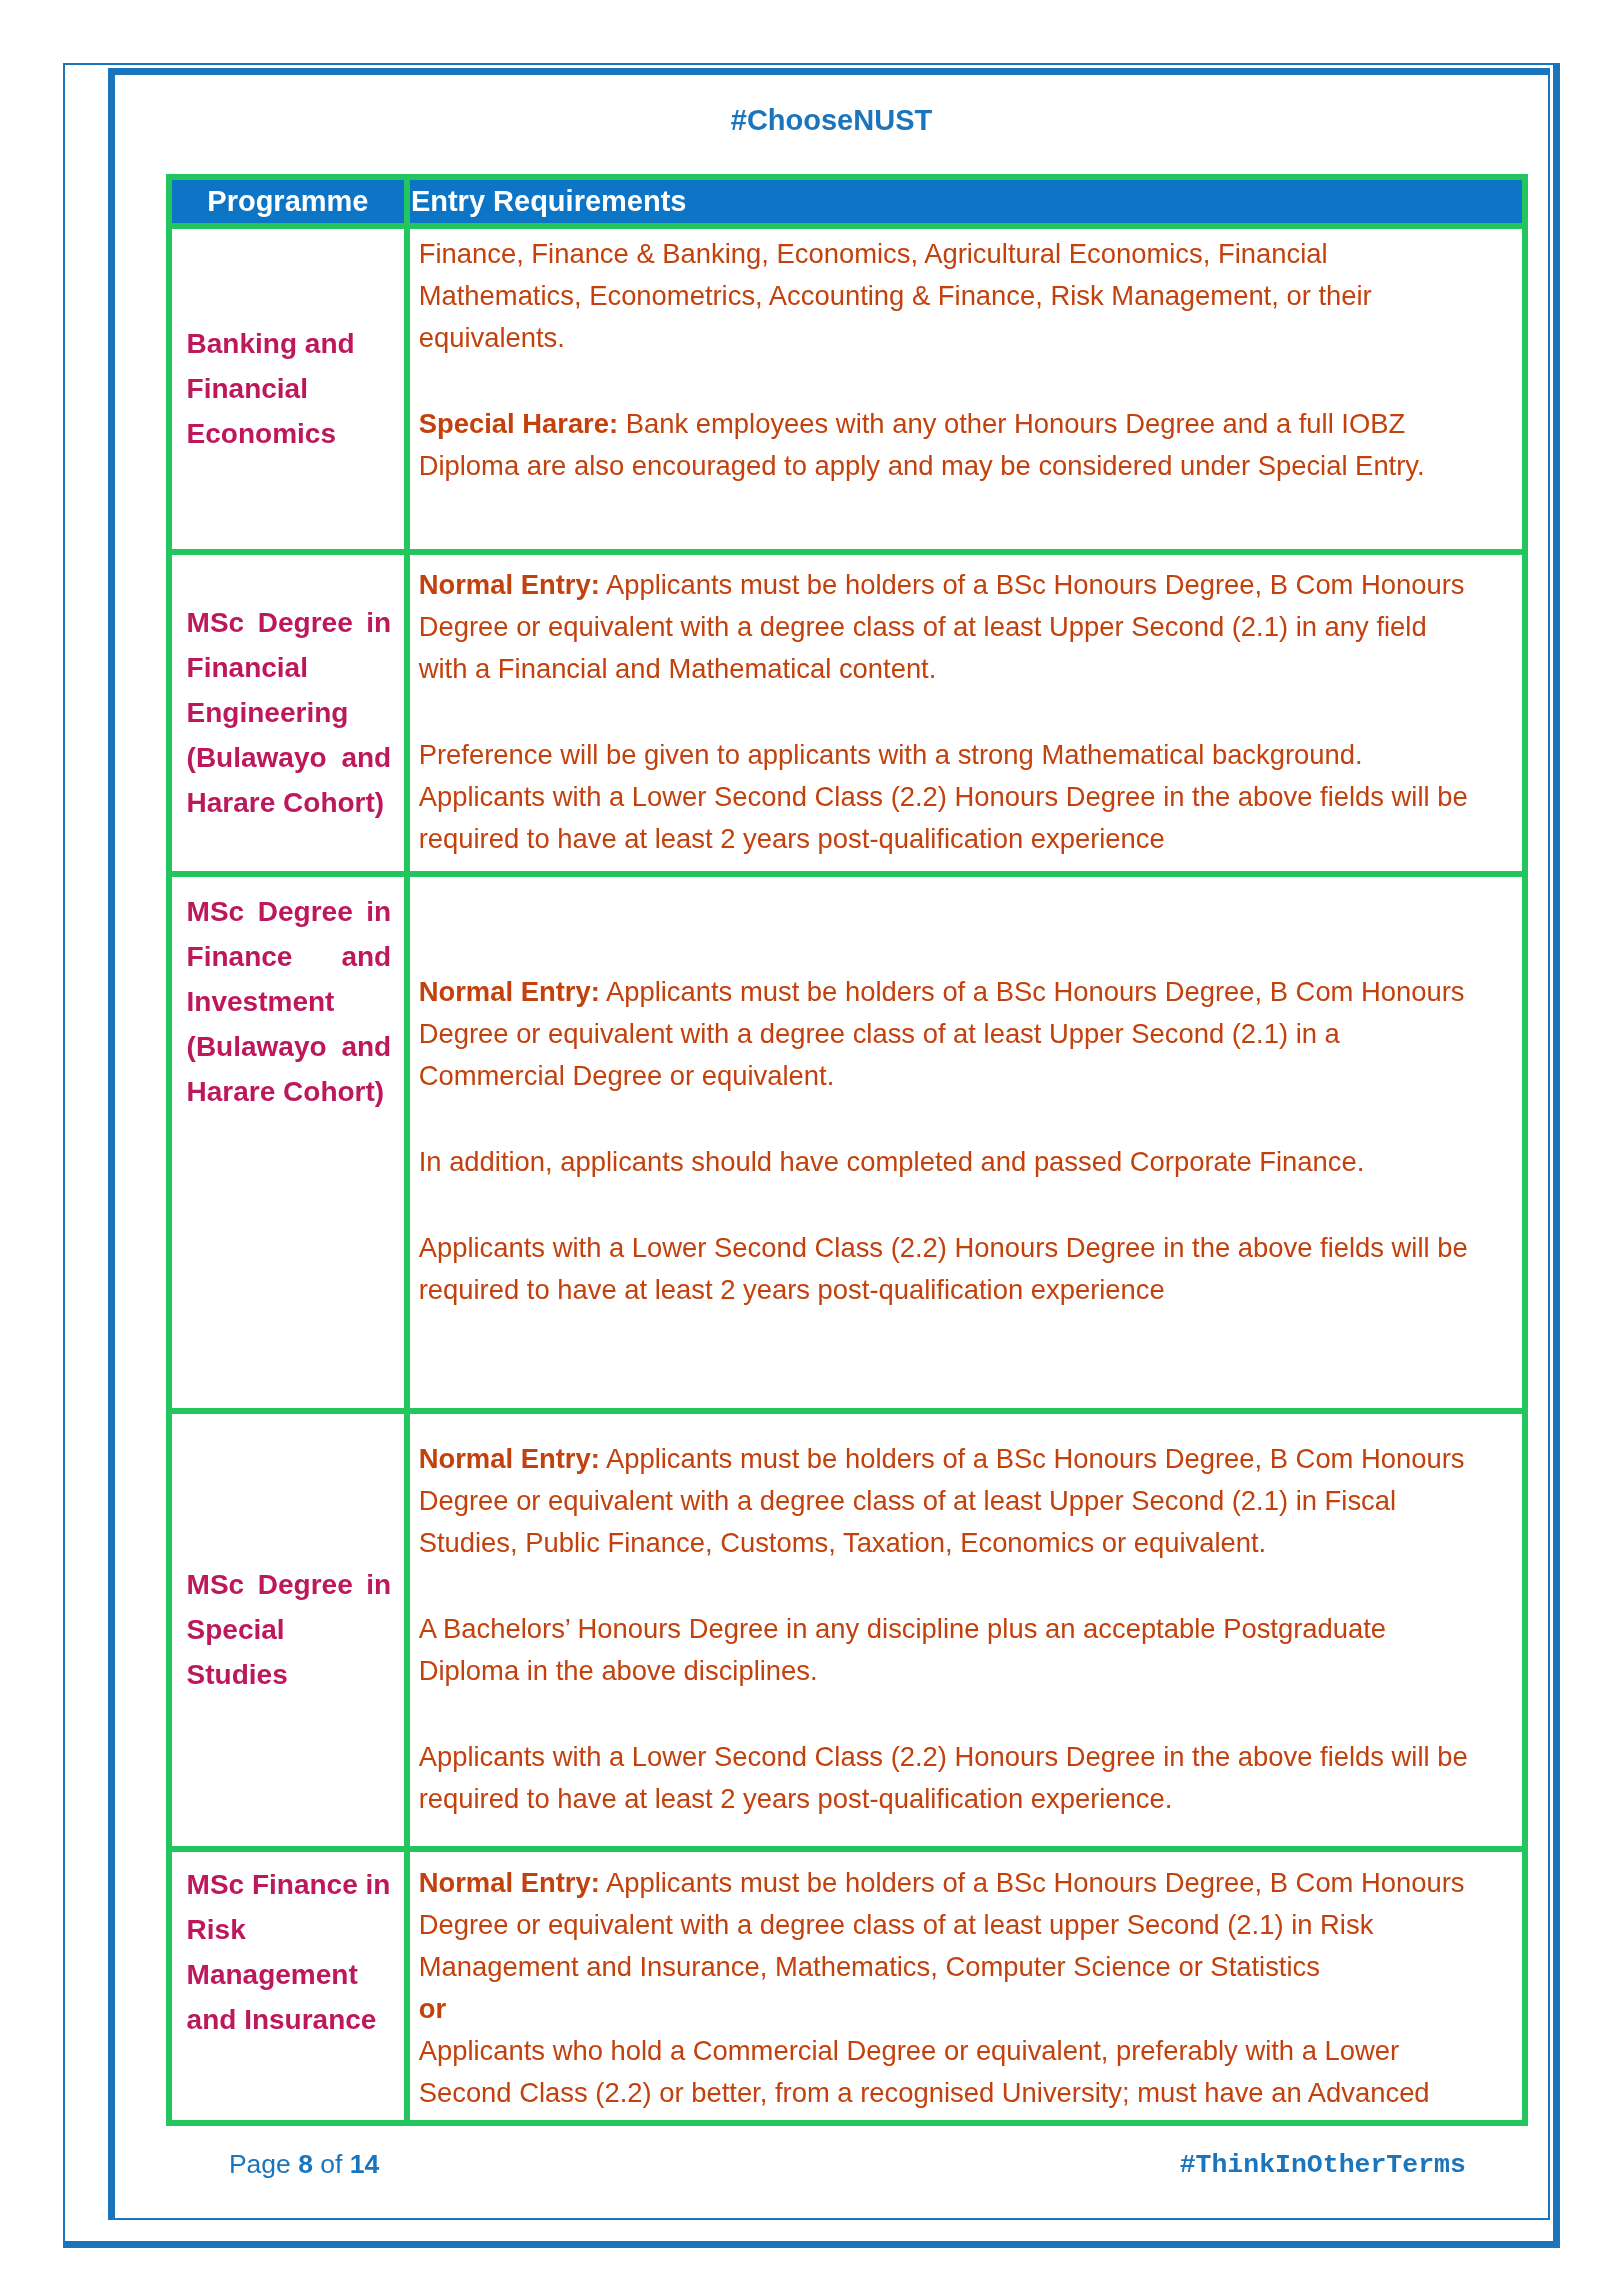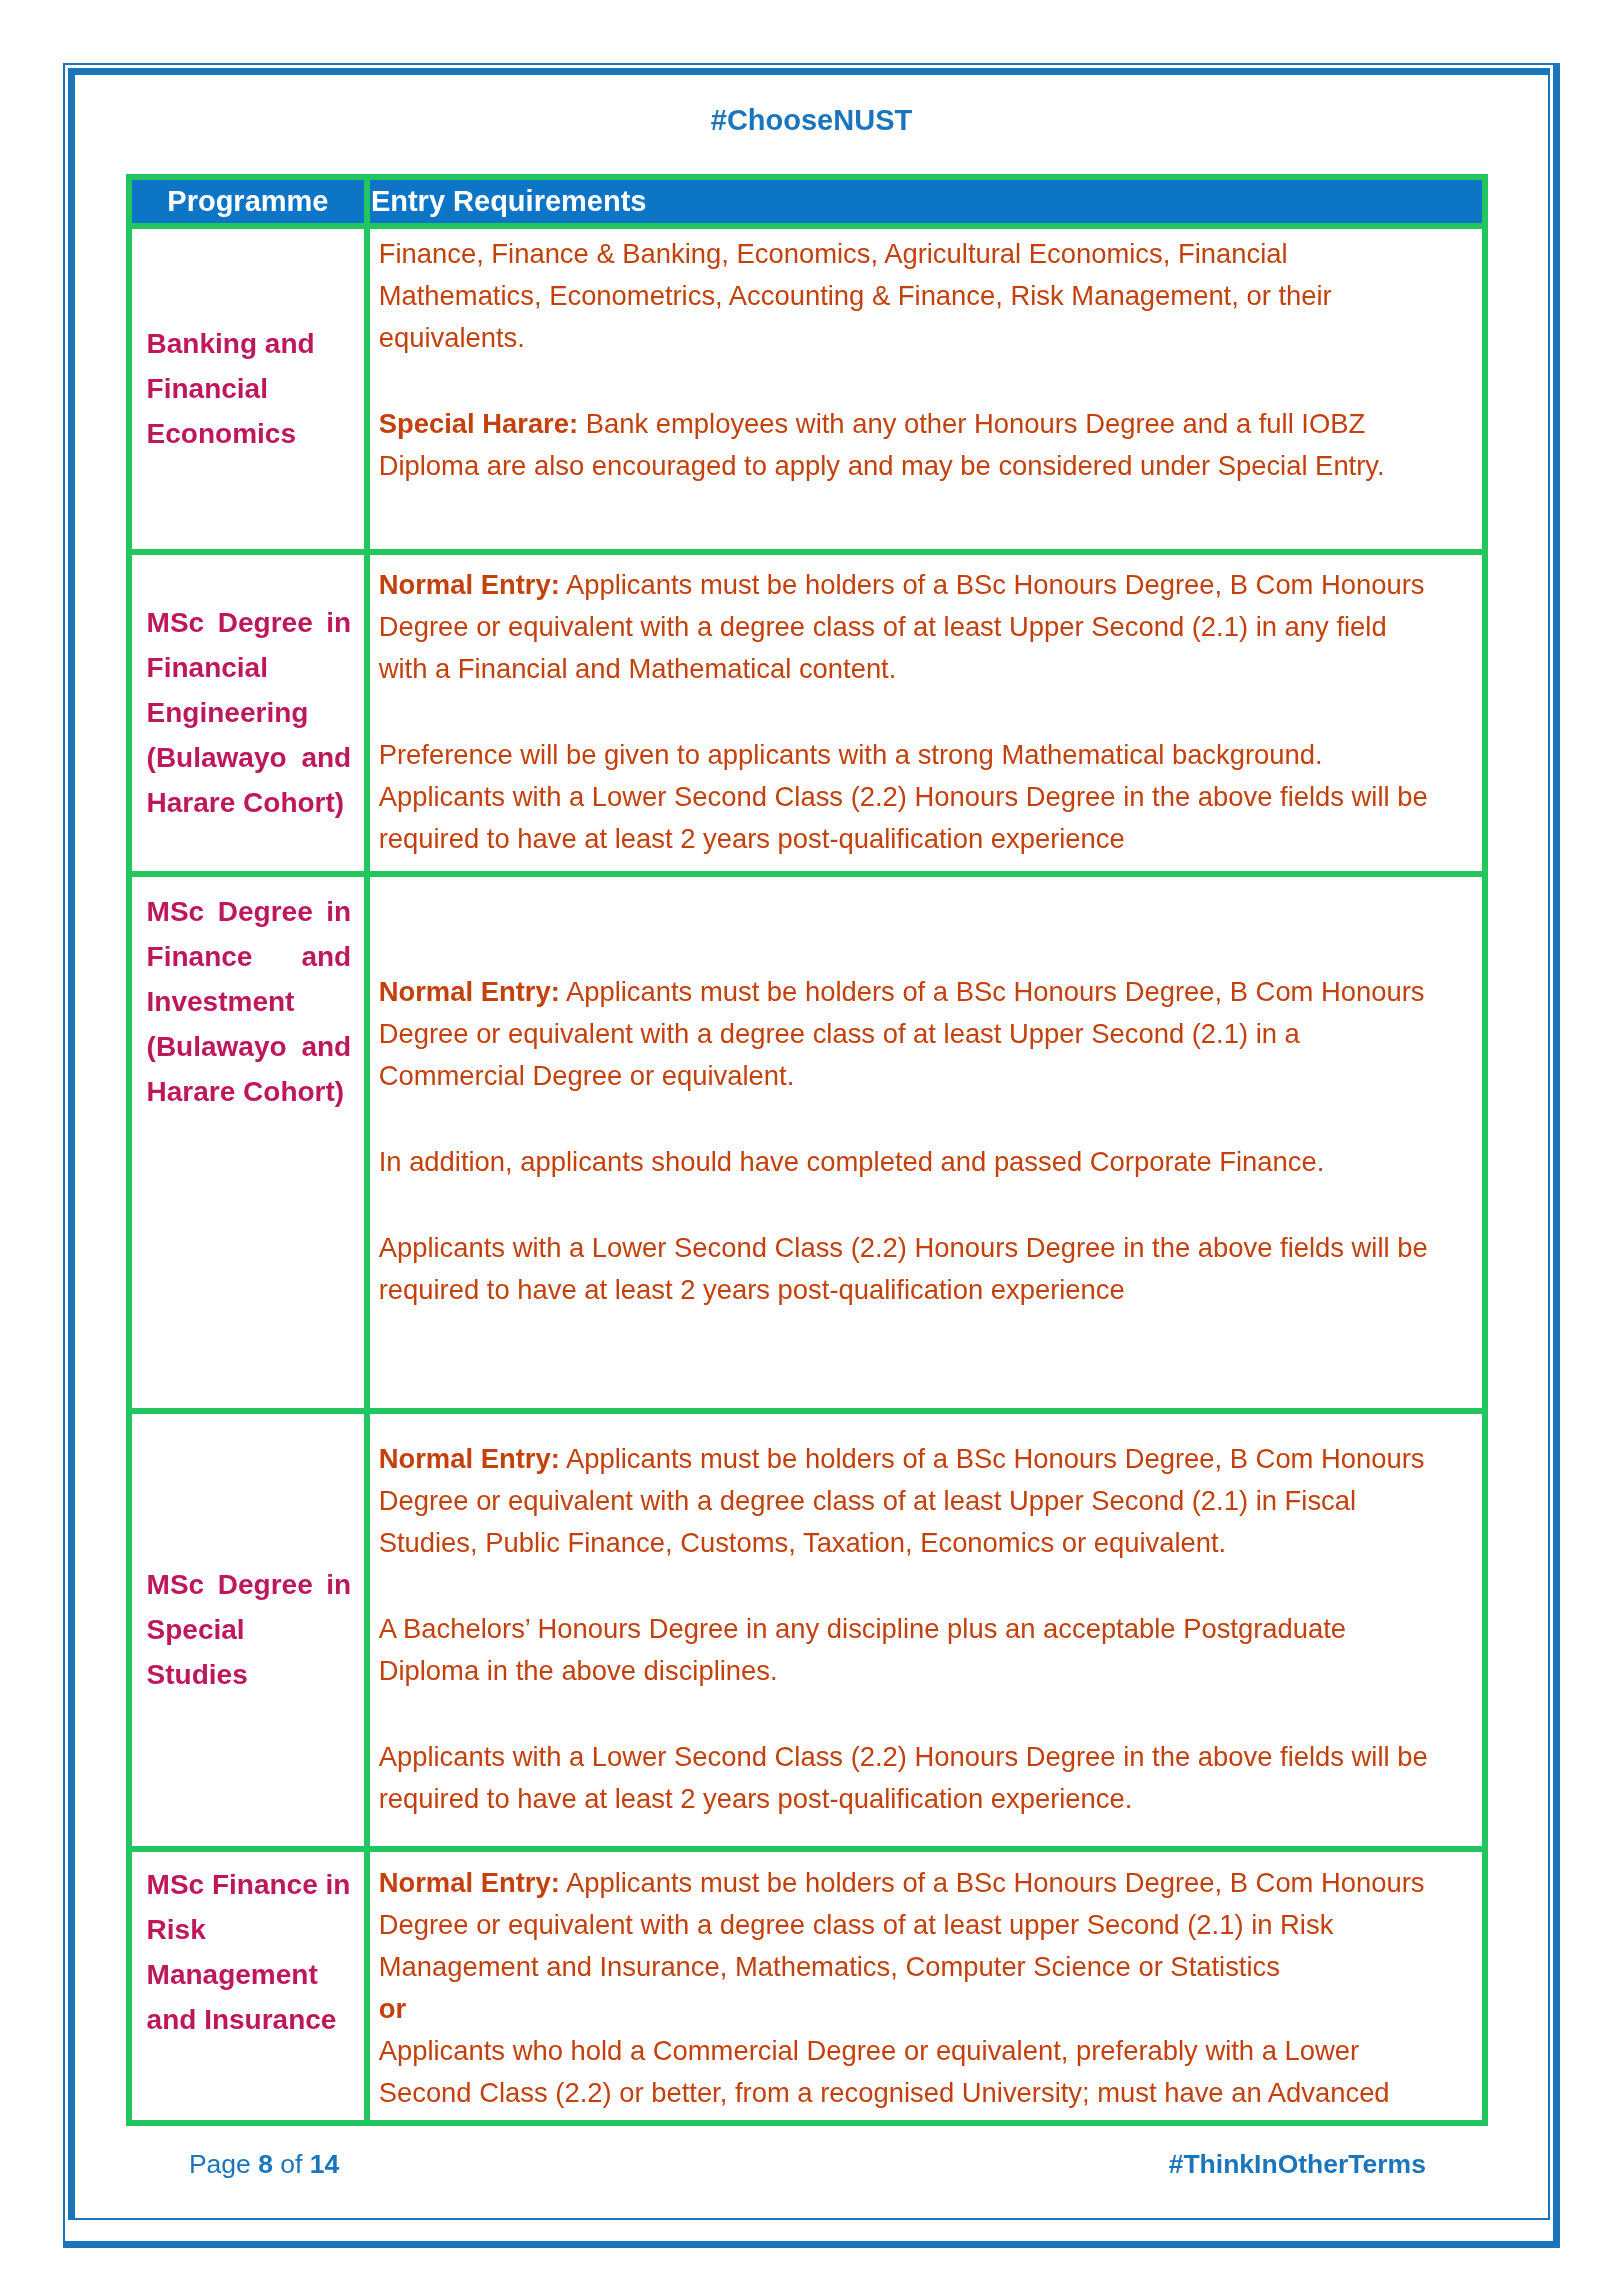--- a/index.html
+++ b/index.html
@@ -25,20 +25,21 @@
     padding: 2.9px;
   }
   .frame-inner {
     border-style: solid;
     border-color: #1b75bc;
     border-width: 7.8px 2px 2px 7.8px;
     height: 2152px;
     overflow: hidden;
     box-sizing: border-box;
     padding: 0;
+    margin-left: 40px;
   }
   .heading {
     margin-top: 29px;
     height: 39px;
     text-align: center;
     font-size: 29px;
     font-weight: bold;
     color: #1b75bc;
   }
   table.programmes {
@@ -105,21 +106,21 @@
     width: 1357px;
     margin: 23.5px 0 0 51px;
     padding: 0 57px 0 63px;
     box-sizing: border-box;
     display: flex;
     justify-content: space-between;
     align-items: center;
     color: #1b75bc;
     font-size: 26.5px;
   }
-  .footer .hashtag { font-weight: bold; }
+  .footer .hashtag { font-weight: bold; font-family: Liberation Mono, monospace; }
 </style>
 </head>
 <body>
 
 <div class="page">
   <div class="frame-outer">
     <div class="frame-inner">
 
       <div class="heading">#ChooseNUST</div>
 

